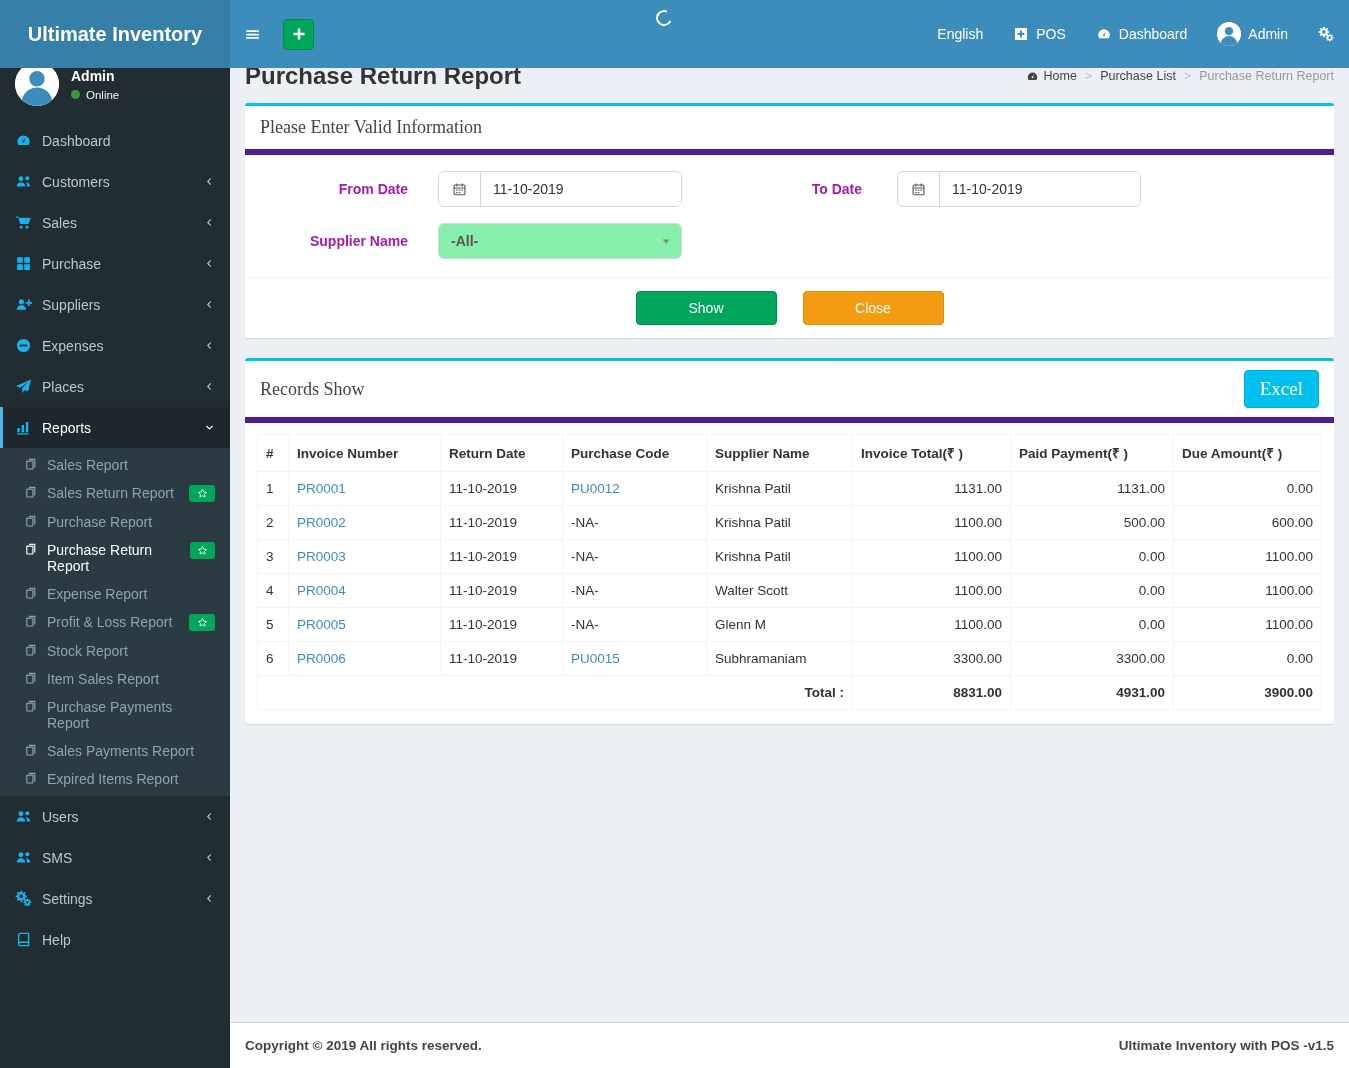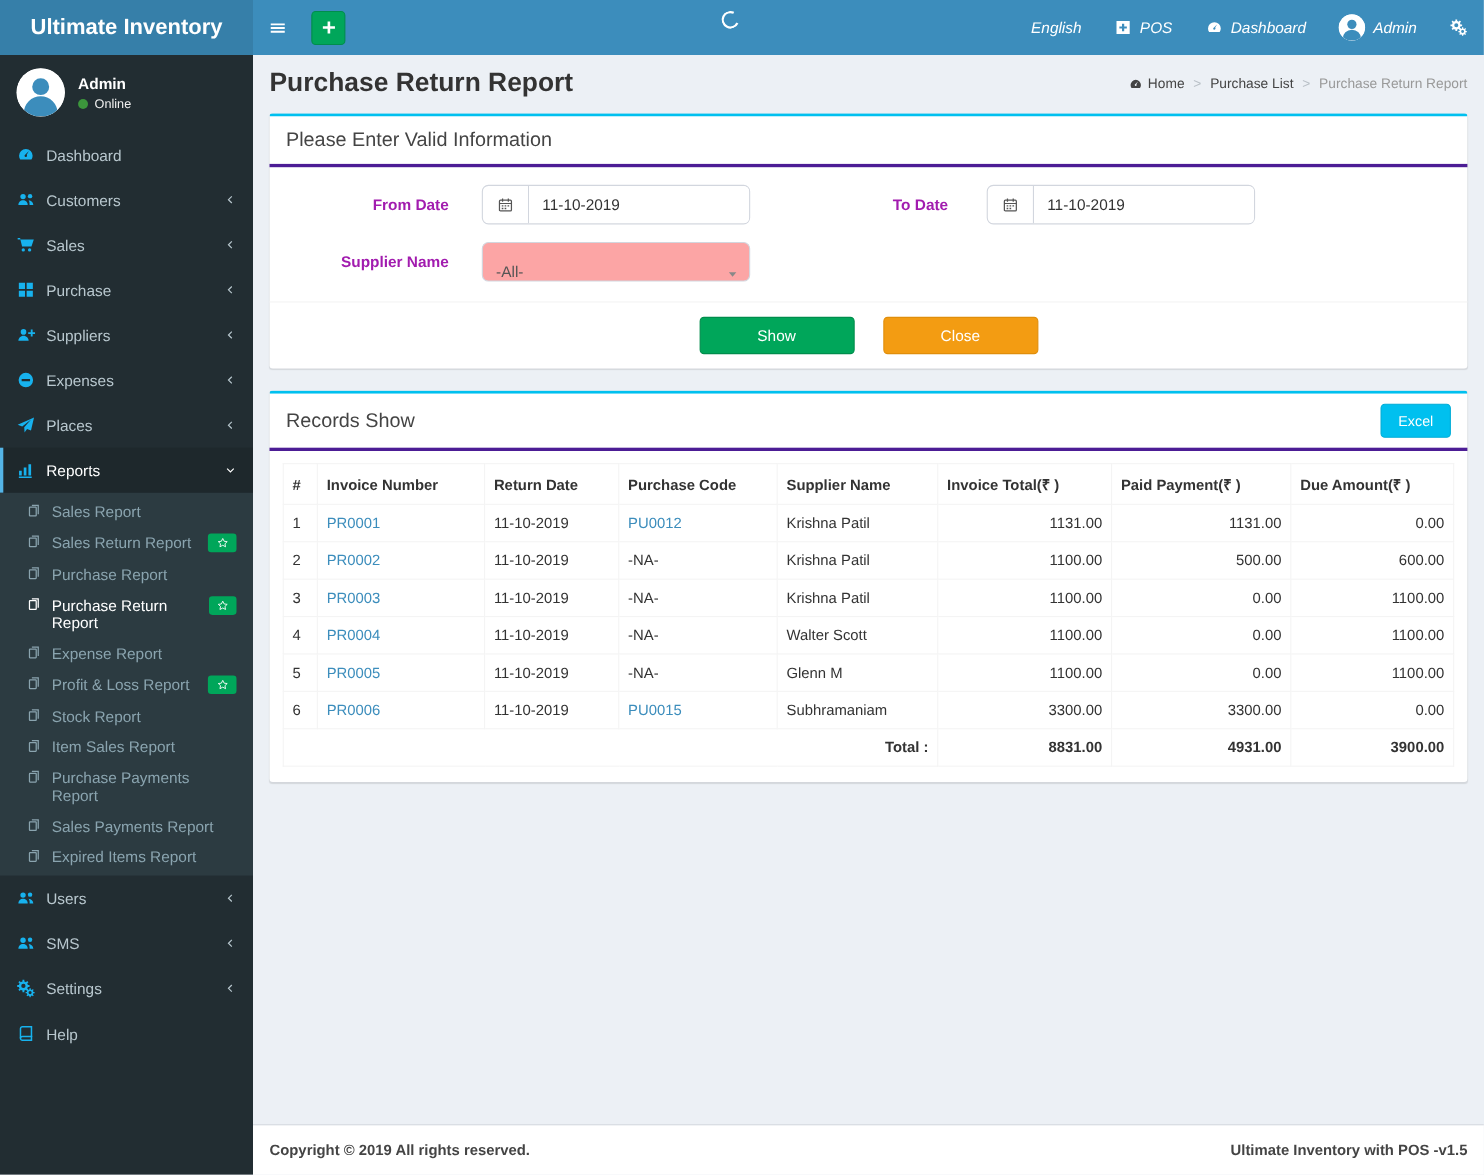--- a/index.html
+++ b/index.html
@@ -7,28 +7,28 @@
   body {
     font-family: "Liberation Sans", sans-serif;
     font-size: 14px;
     color: #333;
     background: #ecf0f5;
     position: relative;
   }
   a { text-decoration: none; cursor: pointer; }
 
   
-  .main-header { position: absolute; top: 0; left: 0; right: 0; height: 50px; display: flex; z-index: 10; }
+  .main-header { position: absolute; top: 0; left: 0; right: 0; height: 68px; display: flex; z-index: 10; }
   .logo { width: 230px; background: #367fa9; color: #fff; font-size: 20px; font-weight: bold; display: flex; align-items: center; justify-content: center; cursor: pointer; }
   .navbar { flex: 1; background: #3c8dbc; display: flex; align-items: center; position: relative; color: #fff; }
   .hamburger { width: 45px; height: 50px; display: flex; align-items: center; justify-content: center; color: #fff; }
   .add-btn { width: 31px; height: 31px; background: #00a65a; border: 1px solid #008d4c; border-radius: 4px; display: flex; align-items: center; justify-content: center; color: #fff; margin-left: 8px; }
   .spinner { position: absolute; left: 426px; top: 10px; width: 16px; height: 16px; border: 2px solid #fff; border-right-color: transparent; border-radius: 50%; transform: rotate(-20deg); }
   .nav-right { margin-left: auto; display: flex; align-items: stretch; height: 50px; }
-  .nav-right a { display: flex; align-items: center; gap: 7px; padding: 12px 15px; color: #fff; font-size: 14px; font-style: italic; }
+  .nav-right a { display: flex; align-items: center; gap: 7px; padding: 12px 15px; color: #fff; font-size: 14px; }
 
   
   .sidebar { position: absolute; top: 50px; left: 0; bottom: 0; width: 230px; background: #222d32; overflow: hidden; }
   .user-panel { display: flex; align-items: center; gap: 12px; padding: 12px 15px 14px 15px; }
   .uname { color: #fff; font-weight: bold; font-size: 14px; }
   .ustatus { display: flex; align-items: center; gap: 6px; margin-top: 5px; color: #f1f1f1; font-size: 11.5px; }
   .dot { width: 9px; height: 9px; border-radius: 50%; background: #3c963c; display: inline-block; }
   .sidebar-menu { list-style: none; font-size: 14px; }
   .sidebar-menu > li > a { display: flex; align-items: center; padding: 12px 15px 12px 12px; color: #b8c7ce; border-left: 3px solid transparent; }
   .sidebar-menu > li > a .menu-ico { color: #17b2ee; margin-right: 10px; }
@@ -44,40 +44,40 @@
   
   .content-wrapper { position: absolute; left: 230px; top: 50px; right: 0; bottom: 46px; background: #ecf0f5; overflow: hidden; padding: 8px 15px 0 15px; }
   .content-header { display: flex; align-items: center; justify-content: space-between; margin: 4px 0 13px 0; }
   .content-header h1 { font-size: 24px; font-weight: 600; color: #333; }
   .breadcrumb { display: flex; align-items: center; gap: 8px; font-size: 12.5px; }
   .breadcrumb a { color: #444; display: flex; align-items: center; gap: 5px; }
   .breadcrumb .sep { color: #b8bfc6; }
   .bc-current { color: #999; }
 
   .box { background: #fff; border-top: 3px solid #00c0ef; border-radius: 3px; box-shadow: 0 1px 1px rgba(0,0,0,0.1); margin-bottom: 20px; }
-  .box-header { padding: 11px 15px; font-size: 18px; color: #444; border-bottom: 3px solid #4c1d95; }
+  .box-header { padding: 11px 15px; font-size: 18px; color: #444; border-bottom: 6px solid #4c1d95; font-family: Liberation Serif, serif; }
   .box-header.flex { display: flex; align-items: center; justify-content: space-between; padding: 9px 15px; }
   .box-body { padding: 16px 15px; }
 
   .form-row { display: flex; align-items: center; margin-bottom: 16px; }
   .form-row:last-child { margin-bottom: 2px; }
   .flabel { font-weight: bold; color: #a21caf; font-size: 14px; text-align: right; }
   .w1 { width: 148px; margin-right: 30px; }
   .w2 { width: 180px; margin-right: 35px; }
   .input-group { width: 244px; height: 36px; border: 1px solid #d2d6de; border-radius: 6px; background: #fff; display: flex; overflow: hidden; }
   .addon { width: 42px; border-right: 1px solid #d2d6de; display: flex; align-items: center; justify-content: center; color: #555; cursor: pointer; flex: none; }
   .input-group input { flex: 1; min-width: 0; border: none; outline: none; padding: 0 12px; font-size: 14px; color: #333; font-family: inherit; }
-  .select { width: 244px; height: 36px; border: 1px solid #d2d6de; border-radius: 6px; background: #fca5a5; display: flex; align-items: flex-end; padding: 0 12px; color: #555; font-size: 14px; position: relative; cursor: pointer; }
+  .select { width: 244px; height: 36px; border: 1px solid #d2d6de; border-radius: 6px; background: #86efac; display: flex; align-items: center; padding: 0 12px; color: #555; font-size: 14px; position: relative; cursor: pointer; font-weight: bold; }
   .select .caret { position: absolute; right: 9px; color: #888; }
 
   .box-footer { border-top: 1px solid #f4f4f4; padding: 13px; display: flex; justify-content: center; gap: 26px; }
   .btn { border-radius: 4px; color: #fff; font-size: 14px; font-family: inherit; cursor: pointer; }
   .btn-green { background: #00a65a; border: 1px solid #008d4c; width: 141px; height: 34px; }
   .btn-orange { background: #f39c12; border: 1px solid #e08e0b; width: 141px; height: 34px; }
-  .btn-cyan { background: #00c0ef; border: 1px solid #00acd6; padding: 7px 15px; font-size: 13px; }
+  .btn-cyan { background: #00c0ef; border: 1px solid #00acd6; padding: 7px 15px; font-size: 19px; }
 
   .table-body { padding: 11px 12px 14px 12px; }
   table { width: 100%; border-collapse: collapse; font-size: 13.5px; color: #333; border: 1px solid #f4f4f4; }
   th, td { border: 1px solid #f4f4f4; padding: 9px 8px; text-align: left; }
   th { font-weight: bold; }
   td.num { text-align: right; }
   tfoot td { font-weight: bold; }
   .total-label { text-align: right; }
   table a { color: #3c8dbc; }
   .c-num { width: 31px; } .c-inv { width: 152px; } .c-rd { width: 122px; } .c-pc { width: 144px; }

